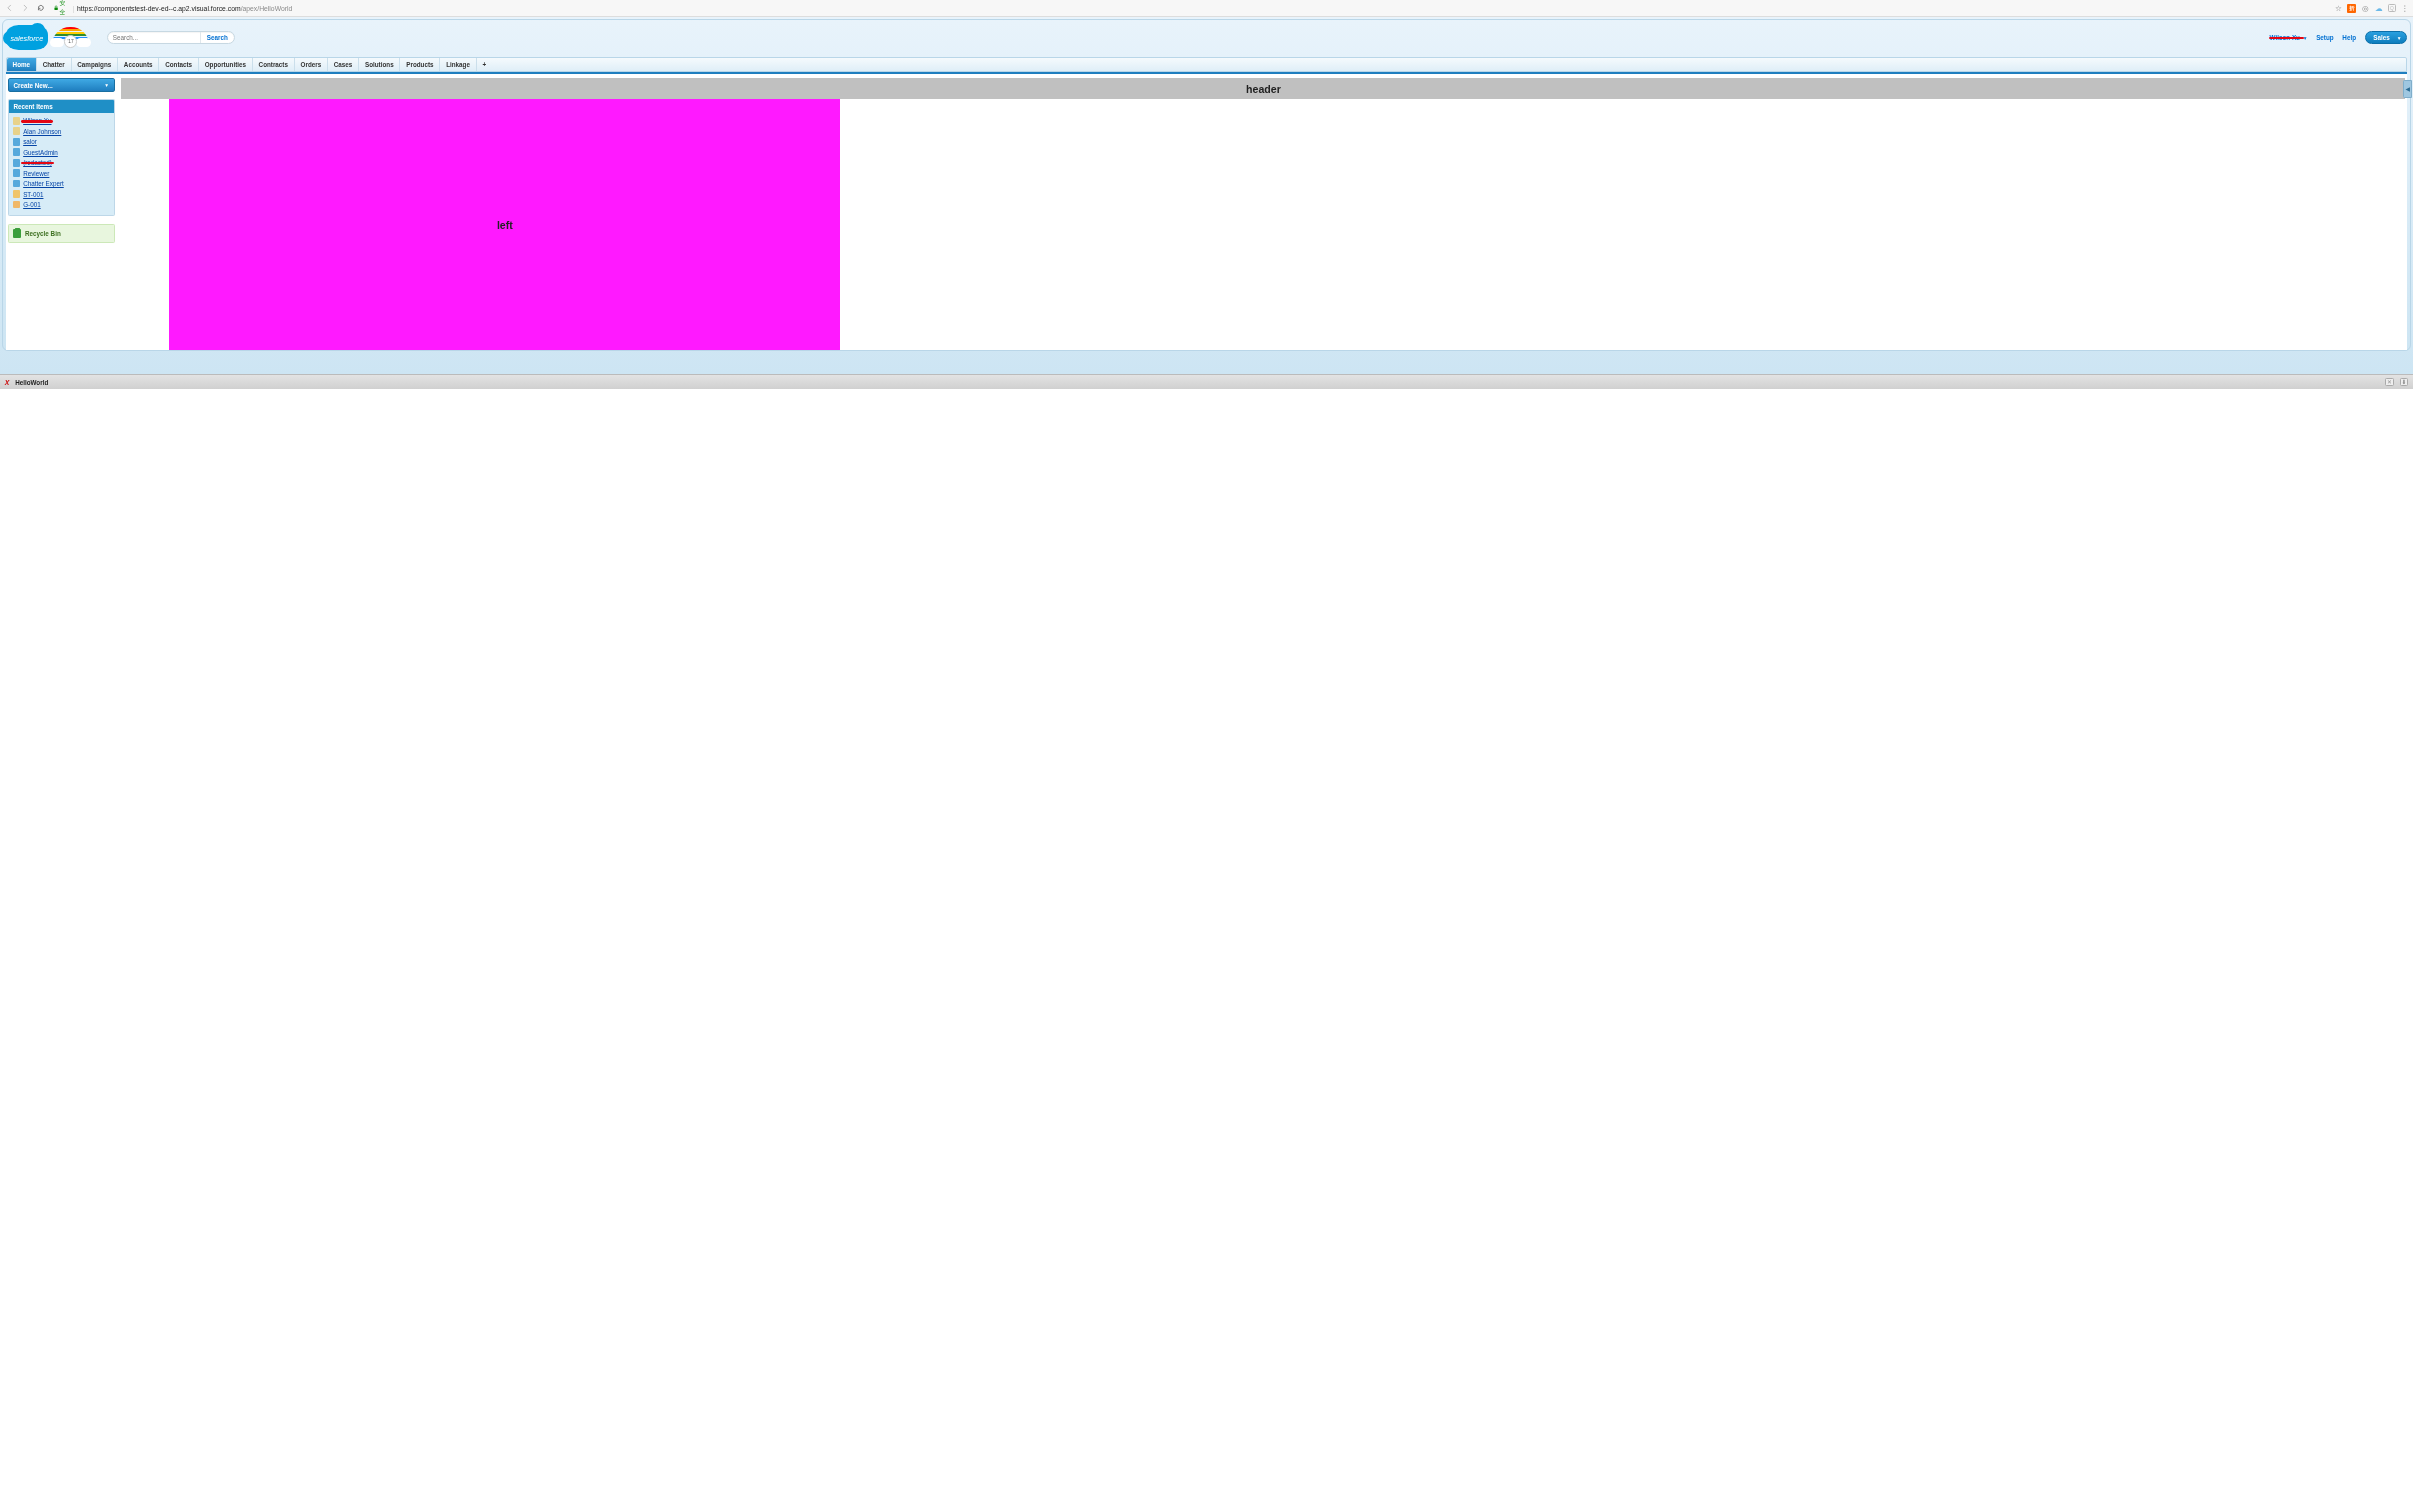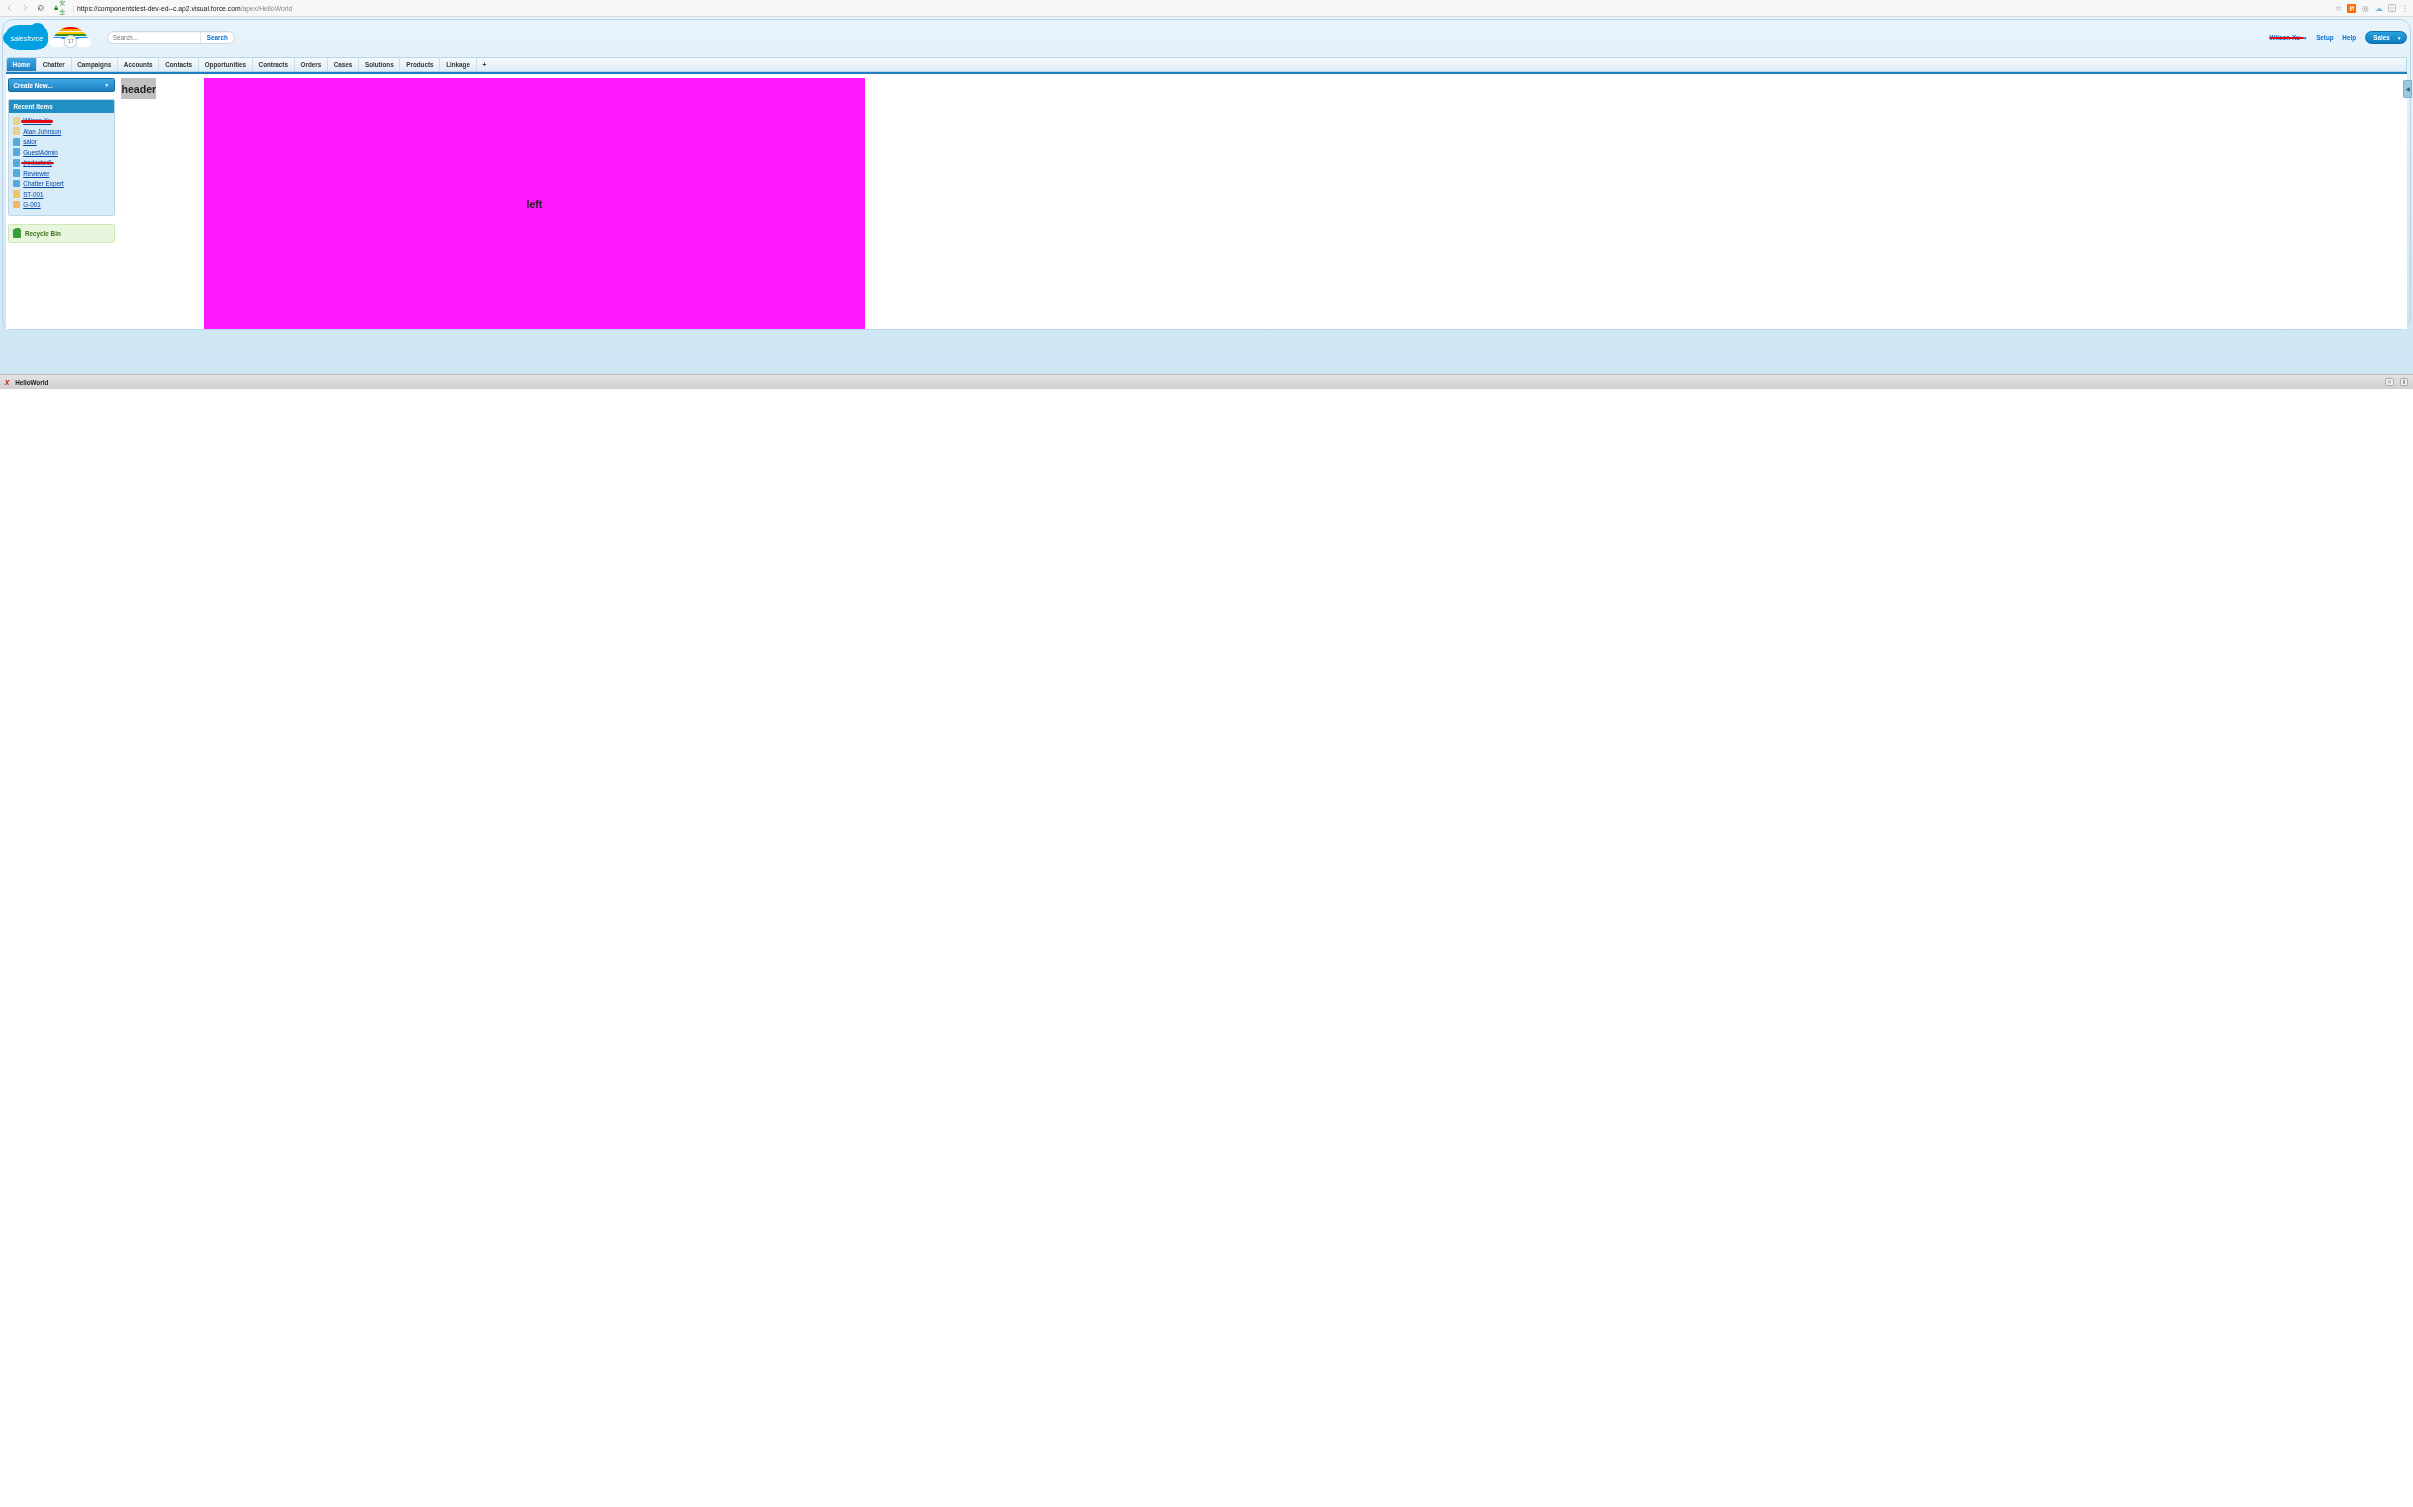--- a/index.html
+++ b/index.html
@@ -13,21 +13,21 @@
 .lock{width:15.4px;height:7.7px;color:#0a8a0a;font-size:5.8px;display:flex;align-items:center;gap:1px;}
 .url-text{color:#222;font-size:6.8px;white-space:nowrap;}
 .url-text .grey{color:#8a8a8a;}
 .chrome-icons{display:flex;align-items:center;gap:4.8px;color:#777;}
 .ci{width:8.7px;height:8.7px;display:flex;align-items:center;justify-content:center;font-size:7.7px;}
 .ci.orange{background:#f60;color:#fff;border-radius:1px;font-size:5.3px;font-weight:bold;}
 .ci.spiral{color:#888;}
 
 
 .page-wrap{background:linear-gradient(#e8f3fb,#cde5f3);padding:1.9px 1.9px 0 1.9px;min-height:357px;}
-.page-inner{background:linear-gradient(#e8f3fb,#cde5f3);border:0.5px solid #b9d6e8;border-radius:11px;padding:2.9px 2.9px 0 2.9px;}
+.page-inner{background:linear-gradient(#e8f3fb,#cde5f3);border:0.5px solid #b9d6e8;border-radius:6px;padding:2.9px 2.9px 0 2.9px;}
 
 
 .sf-top{display:flex;align-items:center;gap:3.9px;padding:1.9px 0 4.8px 0;}
 .sf-logo{width:42px;height:25px;position:relative;}
 .sf-cloud{width:42px;height:25px;background:#00a1e0;border-radius:12.6px/9.7px;position:relative;}
 .sf-cloud::before{content:"";position:absolute;left:-2.9px;top:5.8px;width:14.5px;height:14.5px;background:#00a1e0;border-radius:50%;}
 .sf-cloud::after{content:"";position:absolute;right:2.9px;top:-1.9px;width:14.5px;height:14.5px;background:#00a1e0;border-radius:50%;}
 .sf-cloud span{position:absolute;left:0;right:0;top:8.7px;text-align:center;color:#fff;font-style:italic;font-size:7.2px;z-index:2;}
 .rainbow{width:37px;height:21px;position:relative;margin-left:0;}
 .rainbow .arc{position:absolute;border-radius:24px 24px 0 0;border-bottom:none;}
@@ -70,21 +70,21 @@
 .ico.contact{background:#e8d28a;}
 .ico.note{background:#f0c56a;}
 .ico.pencil{background:#f0b868;}
 .ri a{color:#0544a6;text-decoration:underline;}
 .ri .strike{display:inline-block;position:relative;color:#0544a6;text-decoration:underline;}
 .ri .strike::after{content:"";position:absolute;left:-1.9px;right:-1.9px;top:2.9px;height:2.4px;background:#e30613;border-radius:1.4px;}
 .recycle{margin-top:8.7px;background:#e8f6de;border:0.5px solid #cce8b8;border-radius:1.4px;padding:3.9px 4.8px;display:flex;align-items:center;gap:3.9px;color:#3b6e1f;font-weight:bold;}
 .recycle .bin{width:7.7px;height:8.7px;background:#3b9e3b;border-radius:1px;display:inline-block;position:relative;}
 .recycle .bin::before{content:"";position:absolute;left:1.4px;right:1.4px;top:-1.4px;height:1.4px;background:#3b9e3b;border-radius:0.5px;}
 
-.content{flex:1;display:flex;flex-direction:row;position:relative;}
+.content{flex:1;display:flex;flex-direction:column;position:relative;}
 .vf-header{background:#c0c0c0;height:21px;display:flex;align-items:center;justify-content:center;font-size:10.6px;font-weight:bold;color:#222;}
 .vf-row{flex:1;display:flex;min-height:251px;margin-left:48px;}
 .vf-left{flex:0 0 30%;background:#ff19ff;display:flex;align-items:center;justify-content:center;font-size:10.6px;font-weight:bold;}
 .vf-main{flex:1;background:#ff2a1f;display:flex;align-items:center;justify-content:center;font-size:10.6px;font-weight:bold;}
 .vf-footer{background:#c0c0c0;height:17.4px;display:flex;align-items:flex-start;justify-content:center;font-size:10.6px;font-weight:bold;}
 
 .side-tab{position:absolute;right:-6.8px;top:1.9px;width:8.7px;height:17.4px;background:#9fc7e0;border:0.5px solid #7faecb;border-radius:1.4px 0 0 1.4px;display:flex;align-items:center;justify-content:center;color:#2b6c94;font-size:5.8px;}
 
 
 .dev-footer{height:14.5px;background:linear-gradient(#e3e3e3,#d0d0d0);border-top:0.5px solid #bbb;display:flex;align-items:center;padding:0 4.8px;gap:5.8px;}

